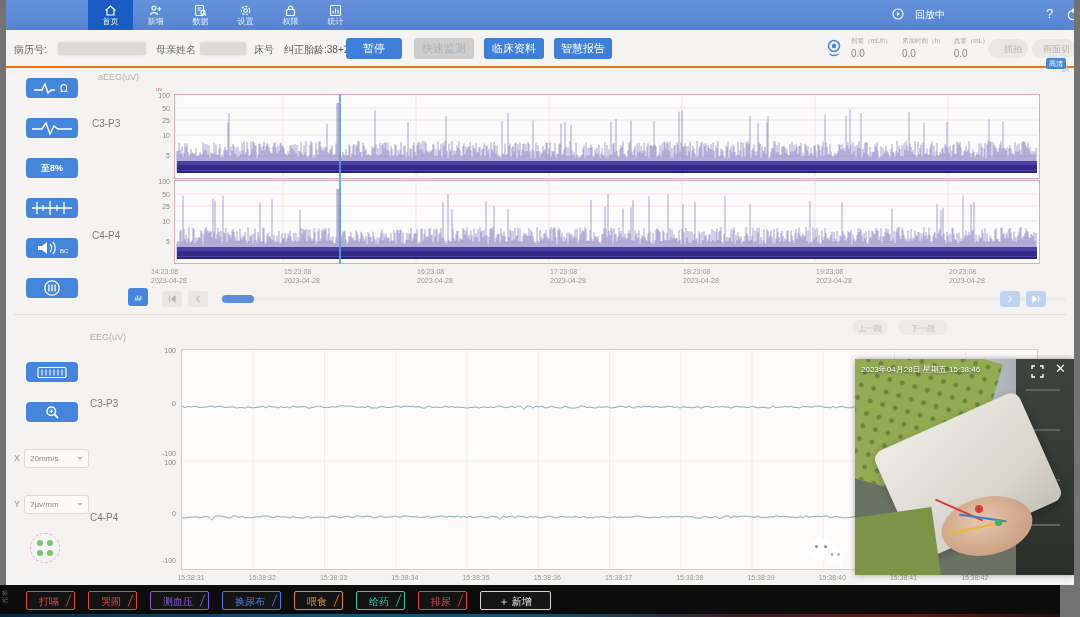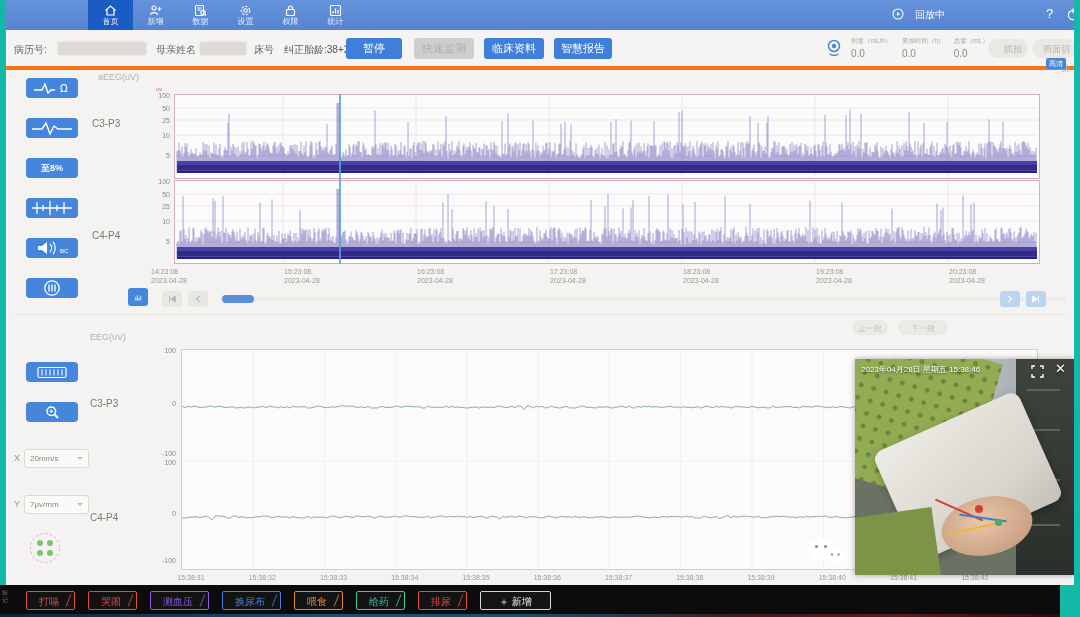--- a/index.html
+++ b/index.html
@@ -1,32 +1,32 @@
 <!DOCTYPE html>
 <html><head>
 <meta charset="utf-8">
 <style>
   html,body{margin:0;padding:0;background:#141414;width:1080px;height:617px;overflow:hidden;
     font-family:"Liberation Sans",sans-serif;-webkit-font-smoothing:antialiased;}
-  #stage{position:relative;width:1080px;height:617px;background:#14b8a6;}
+  #stage{position:relative;width:1080px;height:617px;background:#737373;}
   #screen{position:absolute;left:6px;top:0;width:1068px;height:585px;background:#f4f3f1;overflow:hidden;}
 
   
   #navbar{position:absolute;left:0;top:0;width:100%;height:30px;background:linear-gradient(180deg,#6493da,#5684d2);}
   #nav-tabs{position:absolute;left:82px;top:0;height:30px;display:flex;}
   .nav-tab{width:45px;height:30px;display:flex;flex-direction:column;align-items:center;justify-content:center;gap:1px;color:#eaf1fb;cursor:pointer;}
   .nav-tab.active{background:#1a5cc4;}
   .nav-tab svg{display:block;}
   .nav-tab .lbl{font-size:8px;line-height:8px;}
   #playback{position:absolute;left:886px;top:8px;display:flex;align-items:flex-start;gap:11px;color:#fff;font-size:10px;}
   #help-q{position:absolute;left:1040px;top:6px;color:#fff;font-size:13px;}
   #power{position:absolute;left:1060px;top:7px;}
 
   
-  #pbar{position:absolute;left:0;top:30px;width:100%;height:36px;background:#f5f4f2;border-bottom:4px solid #f97316;}
+  #pbar{position:absolute;left:0;top:30px;width:100%;height:36px;background:#f5f4f2;border-bottom:2px solid #f97316;}
   .plabel{position:absolute;top:13px;font-size:10px;color:#666;}
   .redact{position:absolute;top:12px;height:13px;background:#dedbd6;border-radius:2px;box-shadow:0 0 3px #dedbd6;}
   .btn{position:absolute;top:8px;height:21px;border:none;border-radius:3px;background:#3f7ed9;color:#fff;font-size:11px;line-height:21px;text-align:center;padding:0;cursor:pointer;font-family:inherit;}
   .btn.gray{background:#cfcecc;color:#a9b2ba;}
   .pill{position:absolute;top:9px;height:19px;border-radius:10px;background:#eae8e4;color:#b8b4ae;font-size:9px;line-height:19px;text-align:right;border:none;cursor:pointer;font-family:inherit;}
   #inf-stats{position:absolute;left:845px;top:7px;display:flex;gap:9px;}
   .inf-col{display:flex;flex-direction:column;gap:2px;min-width:42px;}
   .inf-lbl{font-size:6.5px;color:#aaa6a0;white-space:nowrap;}
   .inf-val{font-size:10px;color:#8d8983;}
   #hd-badge{position:absolute;left:1040px;top:58px;width:20px;height:11px;background:#4a86d8;color:#fff;font-size:7px;line-height:11px;text-align:center;border-radius:2px;}

